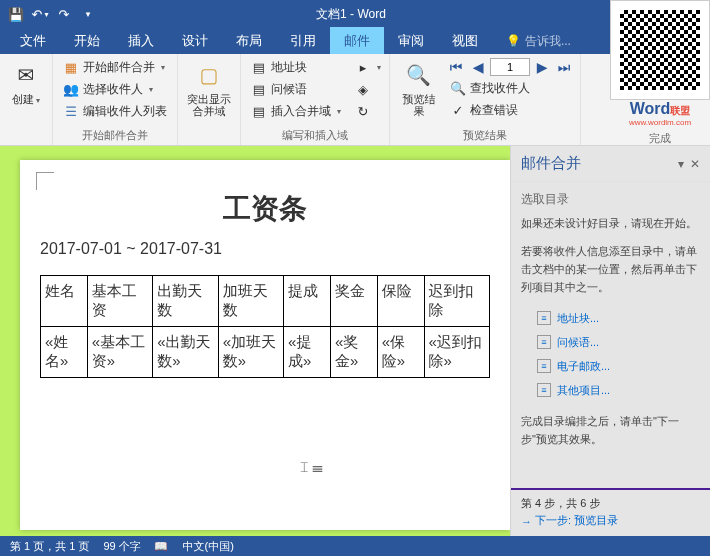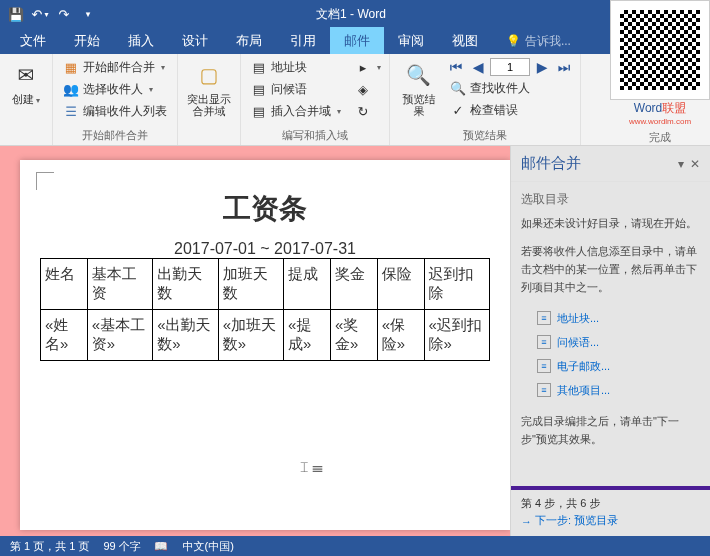--- a/index.html
+++ b/index.html
@@ -21,42 +21,42 @@
 .biglbl{font-size:11px;text-align:center;line-height:12px}
 .vstack{display:flex;flex-direction:column;gap:1px}
 .smbtn{display:flex;align-items:center;gap:4px;padding:2px 4px;cursor:pointer;font-size:12px;height:21px}
 .smico{width:16px;height:16px;display:flex;align-items:center;justify-content:center;font-size:13px}
 .navrec{display:flex;align-items:center;gap:2px}
 .navbtn{width:20px;height:20px;display:flex;align-items:center;justify-content:center;color:#2b579a;cursor:pointer;font-size:14px}
 .recinput{width:40px;height:18px;border:1px solid #ababab;text-align:center;font-size:11px}
 .qr{position:absolute;right:0;top:-54px;width:100px;height:100px;background:#fff;border:1px solid #ccc;display:flex;align-items:center;justify-content:center;font-size:9px;color:#999;flex-direction:column}
 .qr-grid{width:80px;height:80px;background:repeating-conic-gradient(#000 0 25%,#fff 0 50%) 0 0/8px 8px}
 .brand{position:absolute;right:0;top:46px;width:100px;text-align:center;font-size:10px}
-.brand .w{color:#2b579a;font-weight:normal;font-size:12px}
-.brand .l{color:#e74c3c;font-weight:normal;font-size:12px}
+.brand .w{color:#2b579a;font-weight:bold;font-size:16px}
+.brand .l{color:#e74c3c;font-weight:bold;font-size:10px}
 .brand .url{color:#e74c3c;font-size:8px}
 .workspace{display:flex;height:390px}
-.doc{flex:1;background:#fca5a5;padding:14px 0 0 20px;overflow:hidden;position:relative}
+.doc{flex:1;background:#bef264;padding:14px 0 0 20px;overflow:hidden;position:relative}
 .page{width:490px;height:370px;background:#fff;box-shadow:0 0 6px rgba(0,0,0,.25);padding:30px 20px}
 .corner{width:18px;height:18px;border-left:1px solid #999;border-top:1px solid #999;position:absolute;top:26px;left:36px}
 .h1{font-size:28px;font-weight:bold;text-align:center;margin-bottom:12px}
-.dates{text-align:center;font-size:16px;margin-bottom:0}
+.dates{font-size:16px;margin-bottom:17px}
 table{border-collapse:collapse;width:100%}
 td{border:1.5px solid #000;padding:6px 4px;font-size:15px;text-align:left;height:34px;vertical-align:top}
 .cursor{position:absolute;bottom:60px;left:300px;font-size:14px;color:#666}
 .pane{width:200px;border-left:1px solid #d4d4d4;background:#e5e5e5;display:flex;flex-direction:column;font-size:12px}
 .pane-hd{padding:8px 10px;display:flex;justify-content:space-between;align-items:center;border-bottom:1px solid #e1e1e1}
 .pane-hd h3{color:#2b579a;font-size:15px;font-weight:normal}
 .pane-x{cursor:pointer;color:#666;display:flex;gap:6px}
 .pane-body{padding:8px 10px;flex:1;overflow:auto;color:#444;line-height:18px}
 .pane-sec{font-size:12px;color:#666;margin-bottom:6px}
 .pane-p{margin-bottom:10px;font-size:11px}
 .pane-link{color:#0066cc;cursor:pointer;display:flex;align-items:center;gap:6px;padding:3px 0 3px 16px;font-size:11px}
 .pane-link .ico{width:14px;height:14px;display:inline-flex;align-items:center;justify-content:center;border:1px solid #999;font-size:9px}
-.pane-step{border-top:4px solid #4c1d95;padding:6px 10px;font-size:11px}
+.pane-step{border-top:2px solid #4c1d95;padding:6px 10px;font-size:11px}
 .pane-nav{color:#0066cc;cursor:pointer;font-size:11px;padding:2px 0}
 .status{height:20px;background:#2b579a;color:#fff;display:flex;align-items:center;padding:0 10px;gap:14px;font-size:11px}
 .drop{font-size:8px;margin-left:2px;color:#666}
 </style>
 </head>
 <body>
 
 <div class="titlebar">
   <div class="tb-left">
     <div class="tb-ico">💾</div>

